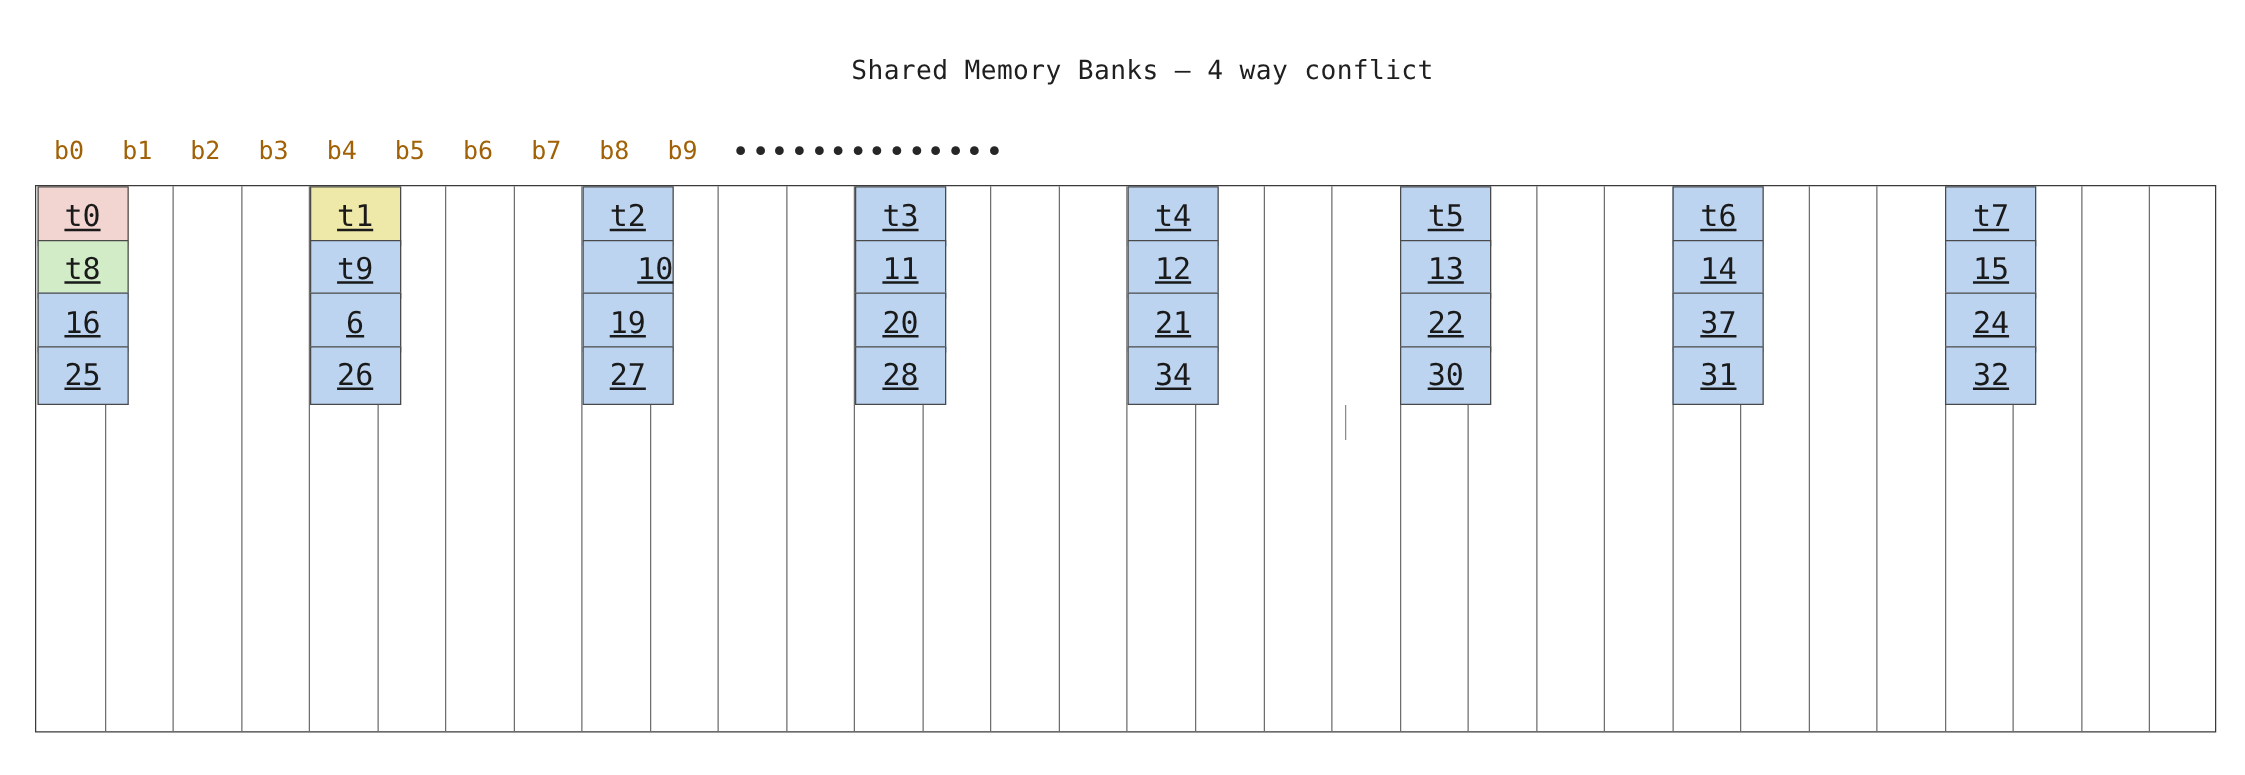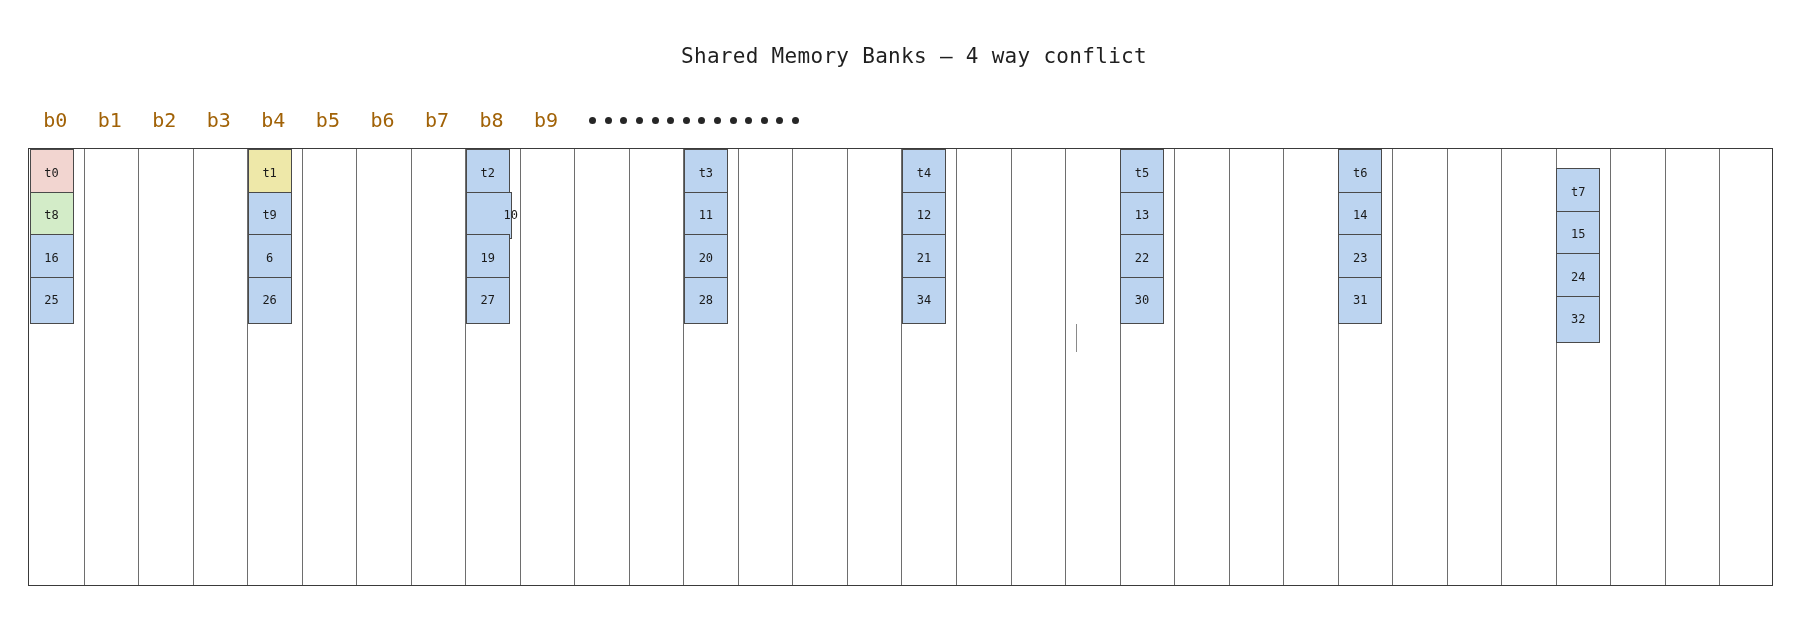--- a/index.html
+++ b/index.html
@@ -84,31 +84,32 @@
   }
   .bank-col {
     position: absolute;
     top: 0;
     width: 54.53px;
     height: 100%;
   }
   .cell {
     position: absolute;
     left: 0.5px;
-    width: 44px;
+    width: 73px;
     height: 47.5px;
     box-sizing: border-box;
     border: 1.6px solid #4a4a4a;
     display: flex;
     align-items: center;
     justify-content: center;
-    font-size: 12px;
+    font-size: 24px;
     line-height: 1;
     color: #1a1a1a;
     white-space: pre;
+    text-decoration: underline;
   }
   .stray-tick {
     position: absolute;
     width: 1px;
     background: #8a8a8a;
   }
 </style>
 </head>
 <body>
 
@@ -209,24 +210,24 @@
       </div>
       <div class="bank-col" style="left: 1090.6px;">
         <div class="cell" style="top: 0px; background: rgb(188, 212, 240); border-color: rgb(74, 74, 74);">t5</div>
         <div class="cell" style="top: 42.5px; background: rgb(188, 212, 240); border-color: rgb(74, 74, 74);">13</div>
         <div class="cell" style="top: 85px; background: rgb(188, 212, 240); border-color: rgb(74, 74, 74);">22</div>
         <div class="cell" style="top: 127.5px; background: rgb(188, 212, 240); border-color: rgb(74, 74, 74);">30</div>
       </div>
       <div class="bank-col" style="left: 1308.72px;">
         <div class="cell" style="top: 0px; background: rgb(188, 212, 240); border-color: rgb(74, 74, 74);">t6</div>
         <div class="cell" style="top: 42.5px; background: rgb(188, 212, 240); border-color: rgb(74, 74, 74);">14</div>
-        <div class="cell" style="top: 85px; background: rgb(188, 212, 240); border-color: rgb(74, 74, 74);">23</div>
+        <div class="cell" style="top: 85px; background: rgb(188, 212, 240); border-color: rgb(74, 74, 74);">37</div>
         <div class="cell" style="top: 127.5px; background: rgb(188, 212, 240); border-color: rgb(74, 74, 74);">31</div>
       </div>
-      <div class="bank-col" style="left: 1526.84px; margin-top: 19px;">
+      <div class="bank-col" style="left: 1526.84px;">
         <div class="cell" style="top: 0px; background: rgb(188, 212, 240); border-color: rgb(74, 74, 74);">t7</div>
         <div class="cell" style="top: 42.5px; background: rgb(188, 212, 240); border-color: rgb(74, 74, 74);">15</div>
         <div class="cell" style="top: 85px; background: rgb(188, 212, 240); border-color: rgb(74, 74, 74);">24</div>
         <div class="cell" style="top: 127.5px; background: rgb(188, 212, 240); border-color: rgb(74, 74, 74);">32</div>
       </div>
       <div class="stray-tick" style="left: 1047px; top: 175px; height: 28px;"></div>
     </div>
 
 </div>
 

